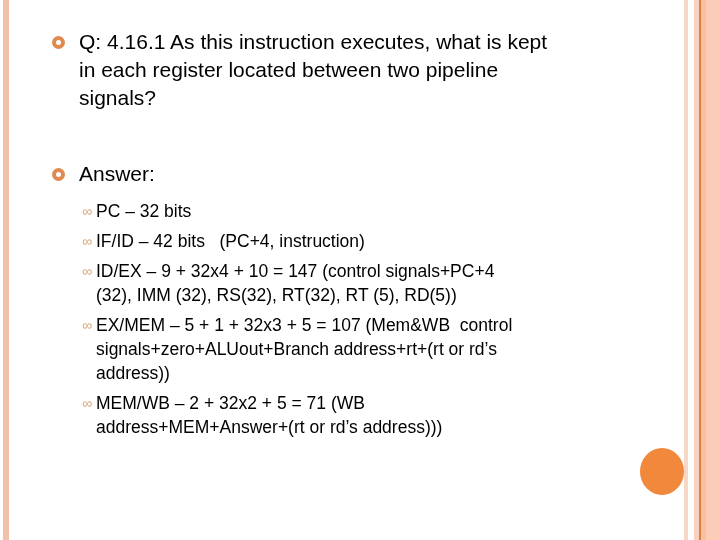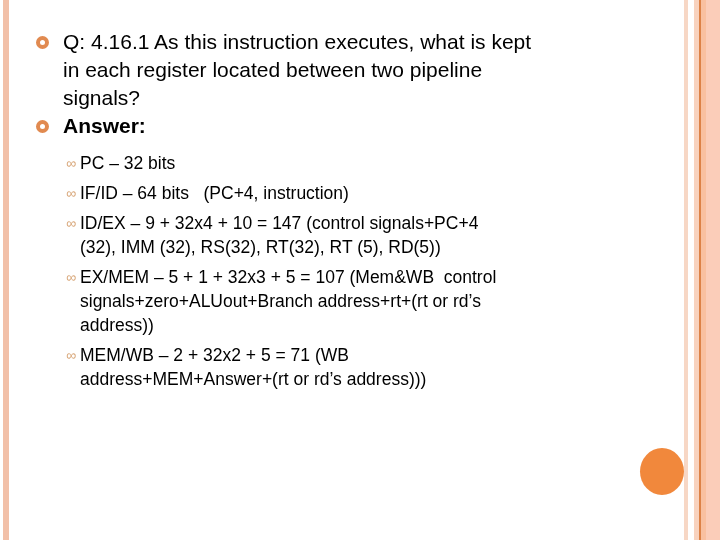--- a/index.html
+++ b/index.html
@@ -18,23 +18,23 @@
   .stripe-r2{left:694px;width:5px;}
   .stripe-r3{left:699px;width:2px;}
   .stripe-r4{left:701px;width:5px;}
   .stripe-r5{left:706px;width:14px;}
   
   .accent-circle{
     position:absolute;left:640px;top:448px;
     width:44px;height:47px;border-radius:50%;
   }
   
-  .content{position:absolute;left:36px;top:28px;width:640px;}
+  .content{position:absolute;left:52px;top:28px;width:640px;}
   .item{display:flex;align-items:flex-start;}
-  .item:nth-child(2){font-weight:bold;}   
+  .item:nth-child(2){margin-top:48px;}   
   .item:nth-child(3){margin-top:11px;}   
   .item:nth-child(n+4){margin-top:6px;}  
   .level1{font-size:21px;line-height:28px;}
   .level2{font-size:17.5px;line-height:24px;margin-left:30px;}
   .icon-cell-l1{flex:0 0 27px;}
   .ring{
     display:block;width:5px;height:5px;margin-top:8px;
     border:4px solid #e18a50;border-radius:50%;background:#fff;
   }
   .icon-cell-l2{flex:0 0 14px;}
@@ -82,21 +82,21 @@
         </span>
         <div class="lines">
           <div class="line">PC – 32 bits</div>
         </div>
       </div>
       <div class="item level2">
         <span class="icon-cell-l2">
           <span class="loops" style="color: rgb(216, 166, 120);">∞</span>
         </span>
         <div class="lines">
-          <div class="line">IF/ID – 64 bits   (PC+4, instruction)</div>
+          <div class="line">IF/ID – 42 bits   (PC+4, instruction)</div>
         </div>
       </div>
       <div class="item level2">
         <span class="icon-cell-l2">
           <span class="loops" style="color: rgb(216, 166, 120);">∞</span>
         </span>
         <div class="lines">
           <div class="line">ID/EX – 9 + 32x4 + 10 = 147 (control signals+PC+4</div>
           <div class="line">(32), IMM (32), RS(32), RT(32), RT (5), RD(5))</div>
         </div>

